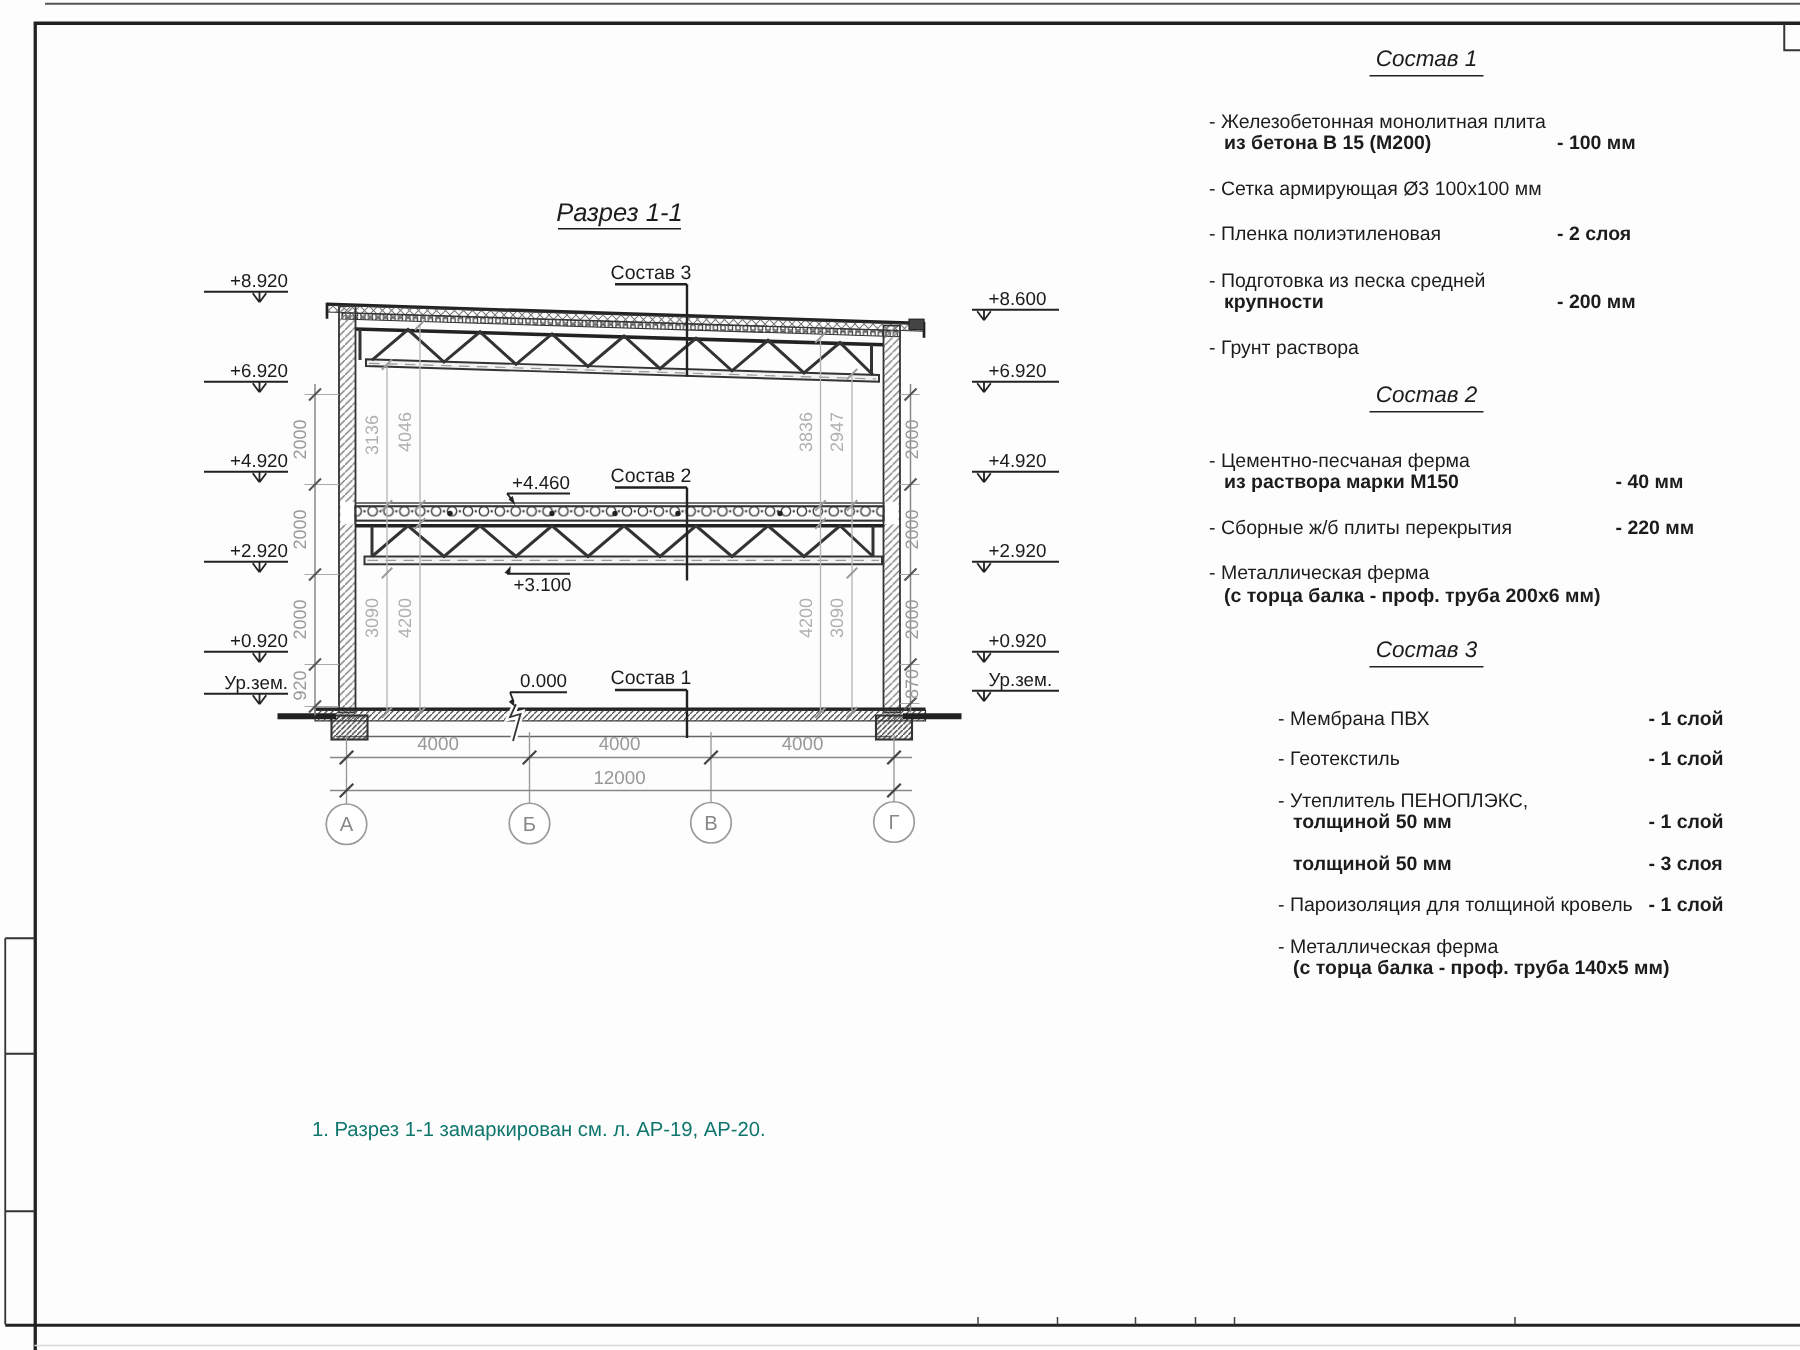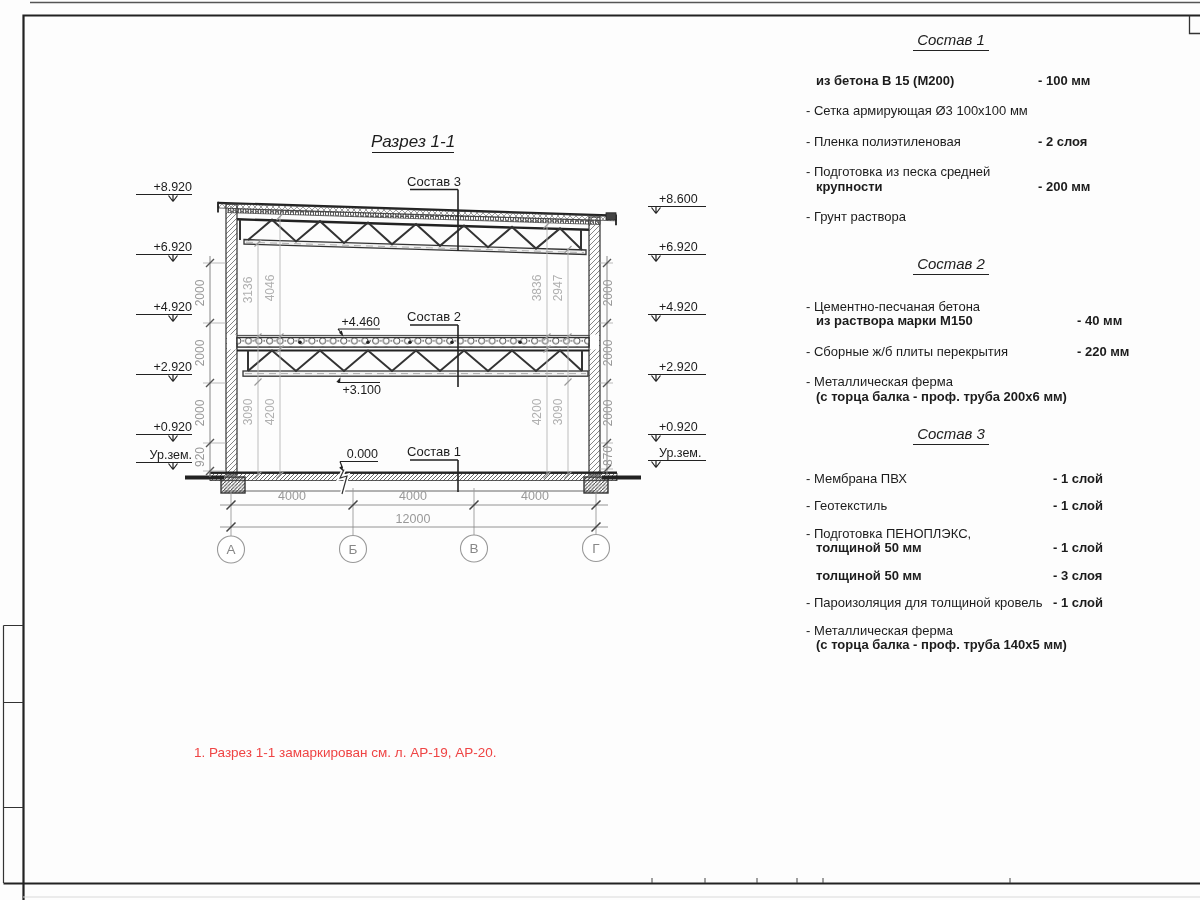--- a/index.html
+++ b/index.html
@@ -7,27 +7,27 @@
         font-family:"Liberation Sans",sans-serif;}
   svg text{font-family:"Liberation Sans",sans-serif;}
   
   .mlist{position:absolute;left:806px;width:340px;font-size:13px;line-height:14.5px;color:#1c1c1c;}
   .ltitle{width:290px;text-align:center;font-style:italic;font-size:15px;color:#1c1c1c;}
   .ltitle span{border-bottom:1px solid #222;padding:0 4px 2px 4px;}
   .list1 .ltitle{margin-bottom:26px;}
   .list2 .ltitle{margin-bottom:28px;}
   .list3 .ltitle{margin-bottom:30px;}
   .item{position:relative;margin-bottom:16px;}
-  .list3 .item{margin-bottom:13px;}
+  .list3 .item{margin-bottom:13px;margin-left:46px;}
   .item .l2{padding-left:10px;font-weight:bold;}
   .item .val{position:absolute;bottom:0;white-space:nowrap;font-weight:bold;}
   .list1 .val{left:232px;}
   .list2 .val{left:271px;}
   .list3 .val{left:247px;}
-  .note{position:absolute;left:194px;top:745px;font-size:13.5px;color:#ef4444;}
+  .note{position:absolute;left:208px;top:745px;font-size:13.5px;color:#0f766e;}
 </style>
 </head>
 <body>
 
 <div class="page">
 
 <svg width="1200" height="900" viewBox="0 0 1200 900">
   <defs>
     <pattern id="crossHatch" width="6" height="6" patternUnits="userSpaceOnUse">
       <path d="M0,6 L6,0 M0,0 L6,6" stroke="#777" stroke-width="0.7" fill="none"></path>
@@ -228,20 +228,21 @@
       <text x="474" y="553.2" font-size="13.5" fill="#888" text-anchor="middle">В</text>
       <text x="596" y="552.7" font-size="13.5" fill="#888" text-anchor="middle">Г</text>
     </g>
   </g>
 </svg>
 
   
   <div class="mlist list1" style="top:33px">
     <div class="ltitle"><span>Состав 1</span></div>
     <div class="item">
+      <div>- Железобетонная  монолитная плита</div>
       <div class="l2">из бетона В 15 (М200)</div>
       <span class="val">- 100 мм</span>
     </div>
     <div class="item">
       <div>- Сетка армирующая Ø3 100х100 мм</div>
     </div>
     <div class="item">
       <div>- Пленка полиэтиленовая</div>
       <span class="val">-  2 слоя</span>
     </div>
@@ -251,21 +252,21 @@
       <span class="val">- 200 мм</span>
     </div>
     <div class="item">
       <div>- Грунт раствора</div>
     </div>
   </div>
 
   <div class="mlist list2" style="top:257px">
     <div class="ltitle"><span>Состав 2</span></div>
     <div class="item">
-      <div>- Цементно-песчаная бетона</div>
+      <div>- Цементно-песчаная ферма</div>
       <div class="l2">из раствора марки М150</div>
       <span class="val">- 40 мм</span>
     </div>
     <div class="item">
       <div>- Сборные ж/б плиты перекрытия</div>
       <span class="val">- 220 мм</span>
     </div>
     <div class="item">
       <div>- Металлическая ферма</div>
       <div class="l2">(с торца балка - проф. труба 200х6 мм)</div>
@@ -276,21 +277,21 @@
     <div class="ltitle"><span>Состав 3</span></div>
     <div class="item">
       <div>- Мембрана ПВХ</div>
       <span class="val">- 1 слой</span>
     </div>
     <div class="item">
       <div>- Геотекстиль</div>
       <span class="val">- 1 слой</span>
     </div>
     <div class="item">
-      <div>- Подготовка ПЕНОПЛЭКС,</div>
+      <div>- Утеплитель ПЕНОПЛЭКС,</div>
       <div class="l2">толщиной 50 мм</div>
       <span class="val">- 1 слой</span>
     </div>
     <div class="item">
       <div class="l2">толщиной 50 мм</div>
       <span class="val">- 3 слоя</span>
     </div>
     <div class="item">
       <div>- Пароизоляция для толщиной кровель</div>
       <span class="val">- 1 слой</span>

